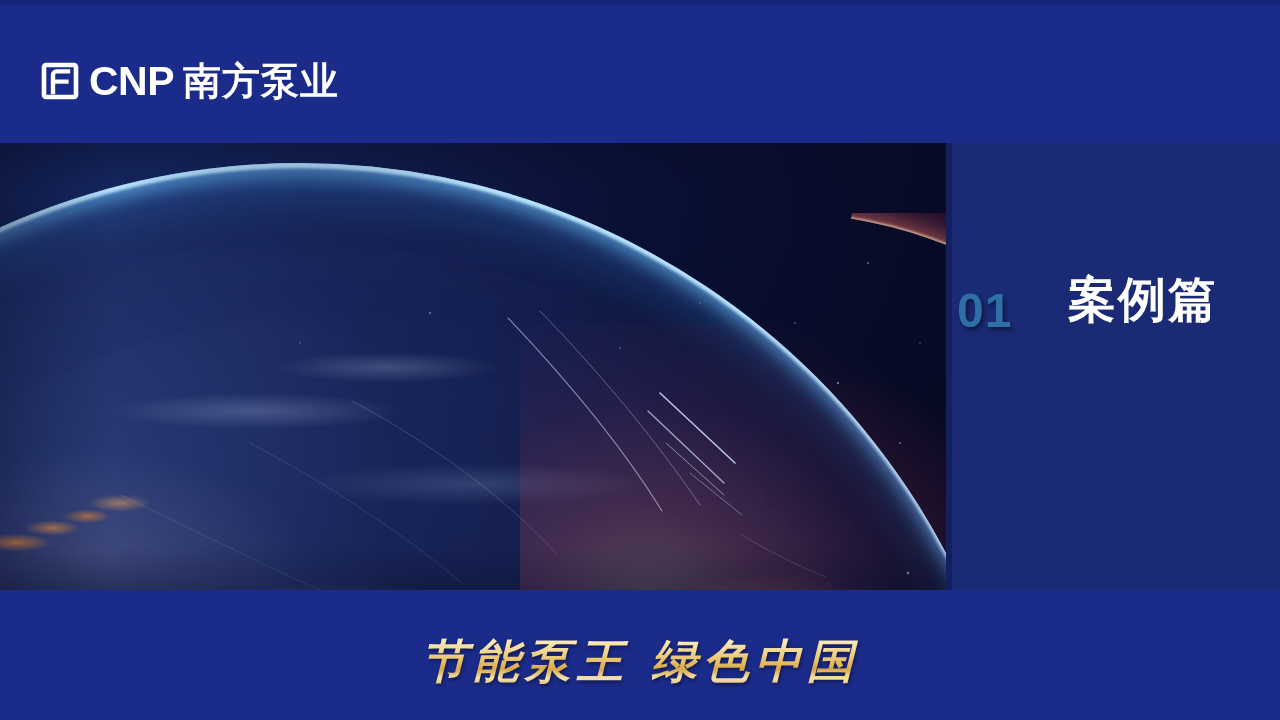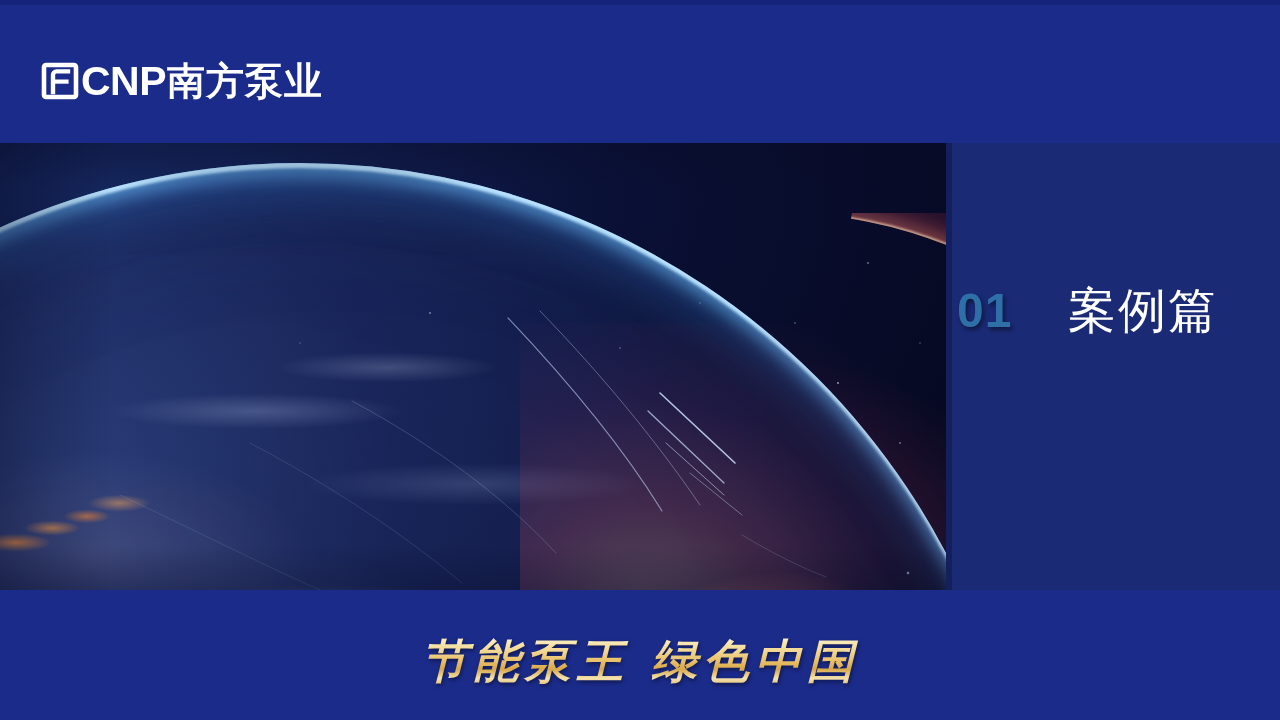--- a/index.html
+++ b/index.html
@@ -36,21 +36,21 @@
     left: 0; top: 5px;
     width: 1280px; height: 138px;
     background: #1b2b8a;
   }
 
   .logo-lockup {
     position: absolute;
     left: 40px; top: 52px;
     display: flex;
     align-items: center;
-    gap: 1px;
+    gap: 9px;
     height: 48px;
   }
   .logo-mark {
     width: 40px; height: 40px;
     position: relative;
     flex: 0 0 auto;
   }
   .logo-mark svg { display: block; }
 
   .logo-cnp {
@@ -265,23 +265,23 @@
     font-size: 48px;
     font-weight: bold;
     color: #2f6fa8;
     letter-spacing: 1px;
     line-height: 1;
     text-shadow: 2px 3px 4px rgba(0,0,0,0.45);
     font-family: "Liberation Sans", "DejaVu Sans", sans-serif;
   }
   .section-title {
     position: absolute;
-    left: 1068px; top: 285px;
+    left: 1068px; top: 274px;
     font-size: 48px;
-    font-weight: normal;
+    font-weight: bold;
     color: #ffffff;
     letter-spacing: 2px;
     line-height: 1.05;
     white-space: nowrap;
     font-family: "DejaVu Sans", "Liberation Sans", sans-serif;
   }
 
   
   .footer-band {
     position: absolute;

